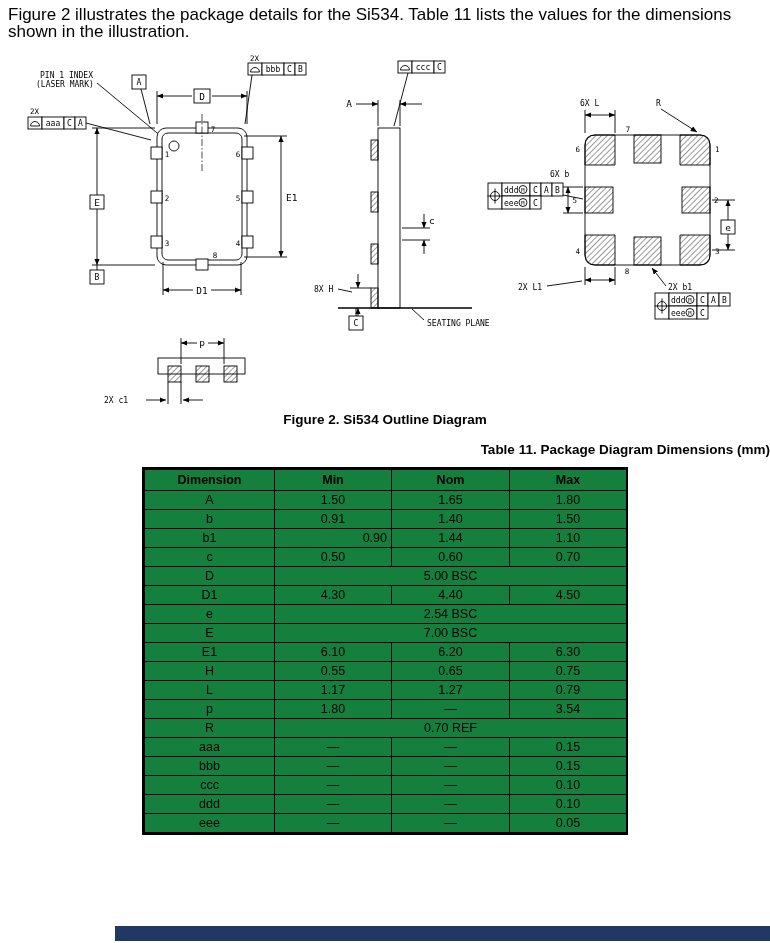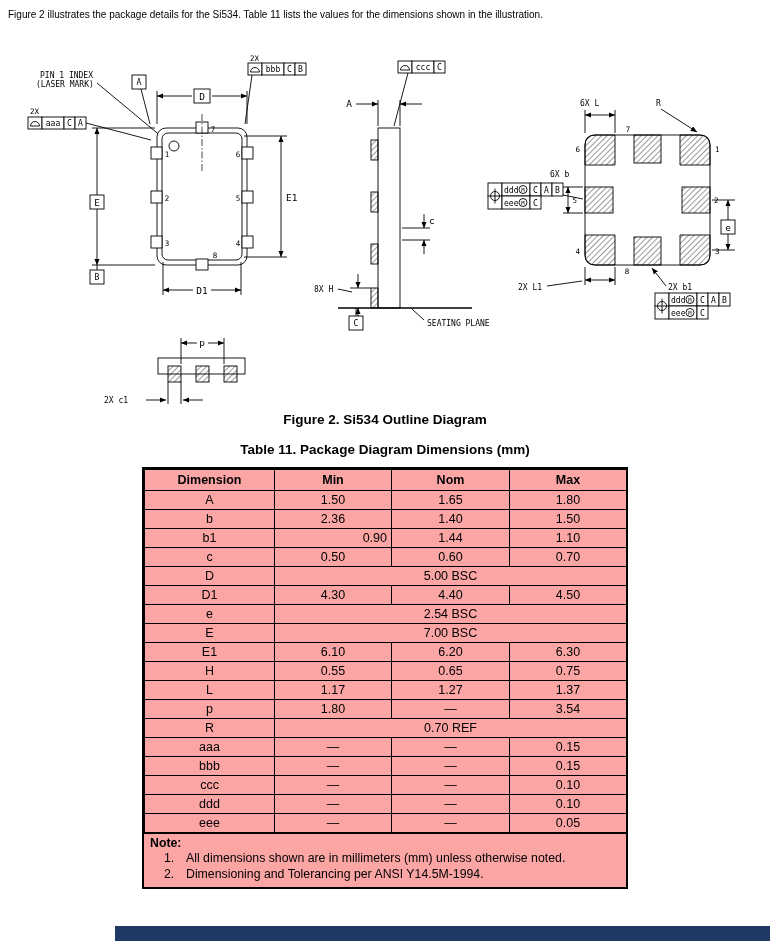--- a/index.html
+++ b/index.html
@@ -1,33 +1,33 @@
 <!DOCTYPE html>
 <html><head>
 <meta charset="utf-8">
 <style>
   * { margin:0; padding:0; box-sizing:border-box; }
   html,body { background:#fff; }
   body {
     width:770px; height:943px; position:relative; overflow:hidden;
     font-family:"Liberation Sans", sans-serif; color:#000;
   }
-  .intro { position:absolute; left:8px; top:6px; width:756px; font-size:10px; line-height:17px; }
+  .intro { position:absolute; left:8px; top:6px; width:756px; font-size:17px; line-height:17px; }
   .diagram { position:absolute; left:0; top:52px; }
   svg text { fill:#000; stroke:none; font-family:"DejaVu Sans Mono", monospace; }
   .ln { stroke:#000; stroke-width:0.9; fill:none; }
   .thick { stroke-width:1.4; }
   .bx { stroke:#000; stroke-width:0.9; fill:#fff; }
   .pad { stroke:#000; stroke-width:0.9; fill:url(#hatch); }
   .dashdot { stroke:#000; stroke-width:0.7; fill:none; stroke-dasharray:7 2 1.5 2; }
   .t6 { font-size:5.5px; } .t7 { font-size:7.5px; } .t8 { font-size:8px; } .t9 { font-size:9.5px; }
   .mid { text-anchor:middle; } .end { text-anchor:end; }
   .fig-caption { position:absolute; top:412px; left:0; width:770px; text-align:center; font-weight:bold; font-size:13.5px; }
-  .tbl-title { position:absolute; top:442px; left:0; width:770px; text-align:center; font-weight:bold; font-size:13.5px; }
-  .table-wrap { position:absolute; left:142px; top:467px; width:486px; border:2px solid #000; background:#fca5a5; }
+  .tbl-title { position:absolute; top:442px; left:0; width:770px; text-align:right; font-weight:bold; font-size:13.5px; }
+  .table-wrap { position:absolute; left:142px; top:467px; width:486px; border:2px solid #000; background:#15803d; }
   table { width:100%; border-collapse:collapse; font-size:12.5px; table-layout:fixed; }
   th,td { border:1px solid #000; text-align:center; padding:1.5px 4px; line-height:15px; overflow:hidden; }
   th { font-weight:bold; padding:2.5px 4px; }
   .note-box { border-top:1px solid #000; padding:2px 6px 5px 6px; font-size:12.3px; }
   .note-label { font-weight:bold; line-height:15px; }
   .note-item { display:flex; padding-left:14px; line-height:15.5px; }
   .note-num { width:22px; flex:none; }
   .footer-bar { position:absolute; left:115px; top:926px; width:655px; height:15px; background:#1F3864; }
 </style>
 </head>
@@ -373,21 +373,21 @@
     </thead>
     <tbody>
         <tr>
           <td>A</td>
           <td>1.50</td>
           <td>1.65</td>
           <td>1.80</td>
         </tr>
         <tr>
           <td>b</td>
-          <td>2.36</td>
+          <td>0.91</td>
           <td>1.40</td>
           <td>1.50</td>
         </tr>
         <tr>
           <td>b1</td>
           <td style="text-align: right;">0.90</td>
           <td>1.44</td>
           <td>1.10</td>
         </tr>
         <tr>
@@ -423,21 +423,21 @@
         <tr>
           <td>H</td>
           <td>0.55</td>
           <td>0.65</td>
           <td>0.75</td>
         </tr>
         <tr>
           <td>L</td>
           <td>1.17</td>
           <td>1.27</td>
-          <td>1.37</td>
+          <td>0.79</td>
         </tr>
         <tr>
           <td>p</td>
           <td>1.80</td>
           <td>—</td>
           <td>3.54</td>
         </tr>
         <tr>
           <td>R</td>
           <td colspan="3">0.70 REF</td>
@@ -467,28 +467,15 @@
           <td>0.10</td>
         </tr>
         <tr>
           <td>eee</td>
           <td>—</td>
           <td>—</td>
           <td>0.05</td>
         </tr>
       </tbody>
   </table>
-  <div class="note-box">
-    <div class="note-label">Note:</div>
-    <div>
-        <div class="note-item">
-          <span class="note-num">1.</span>
-          <span>All dimensions shown are in millimeters (mm) unless otherwise noted.</span>
-        </div>
-        <div class="note-item">
-          <span class="note-num">2.</span>
-          <span>Dimensioning and Tolerancing per ANSI Y14.5M-1994.</span>
-        </div>
-      </div>
-  </div>
 </div>
 
 <div class="footer-bar" style="background: rgb(31, 56, 100);"></div>
 
 </body></html>

